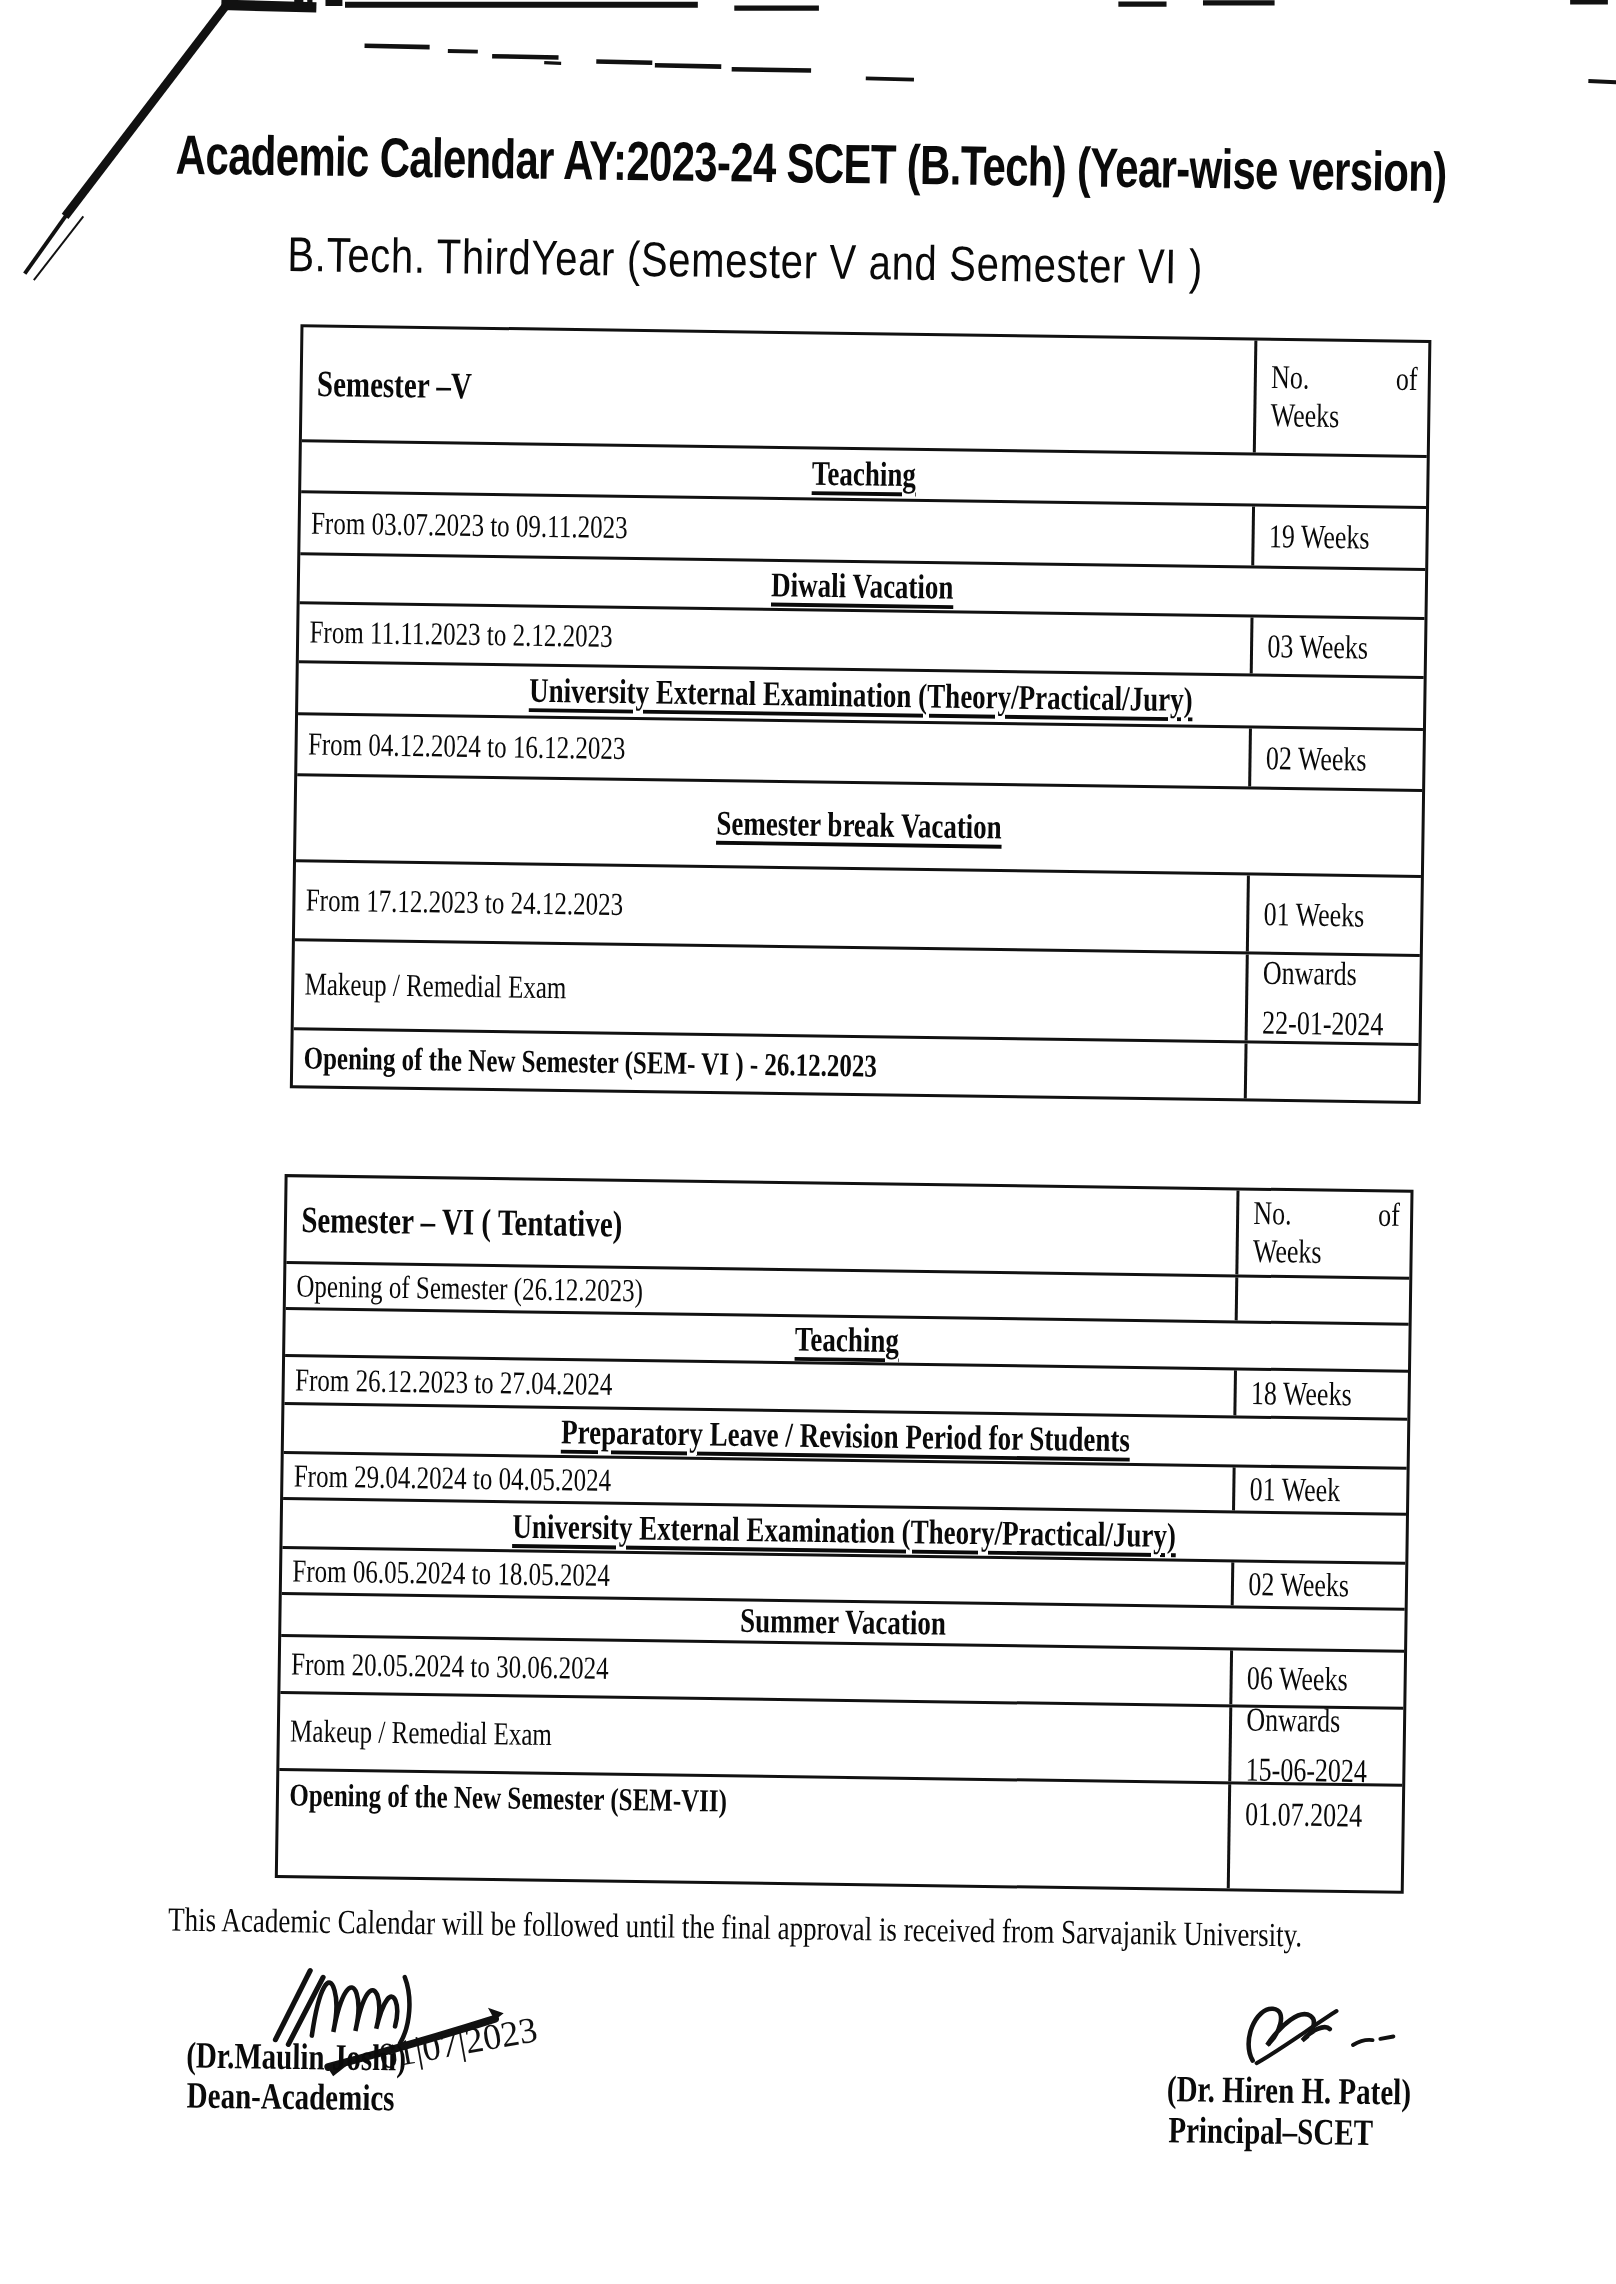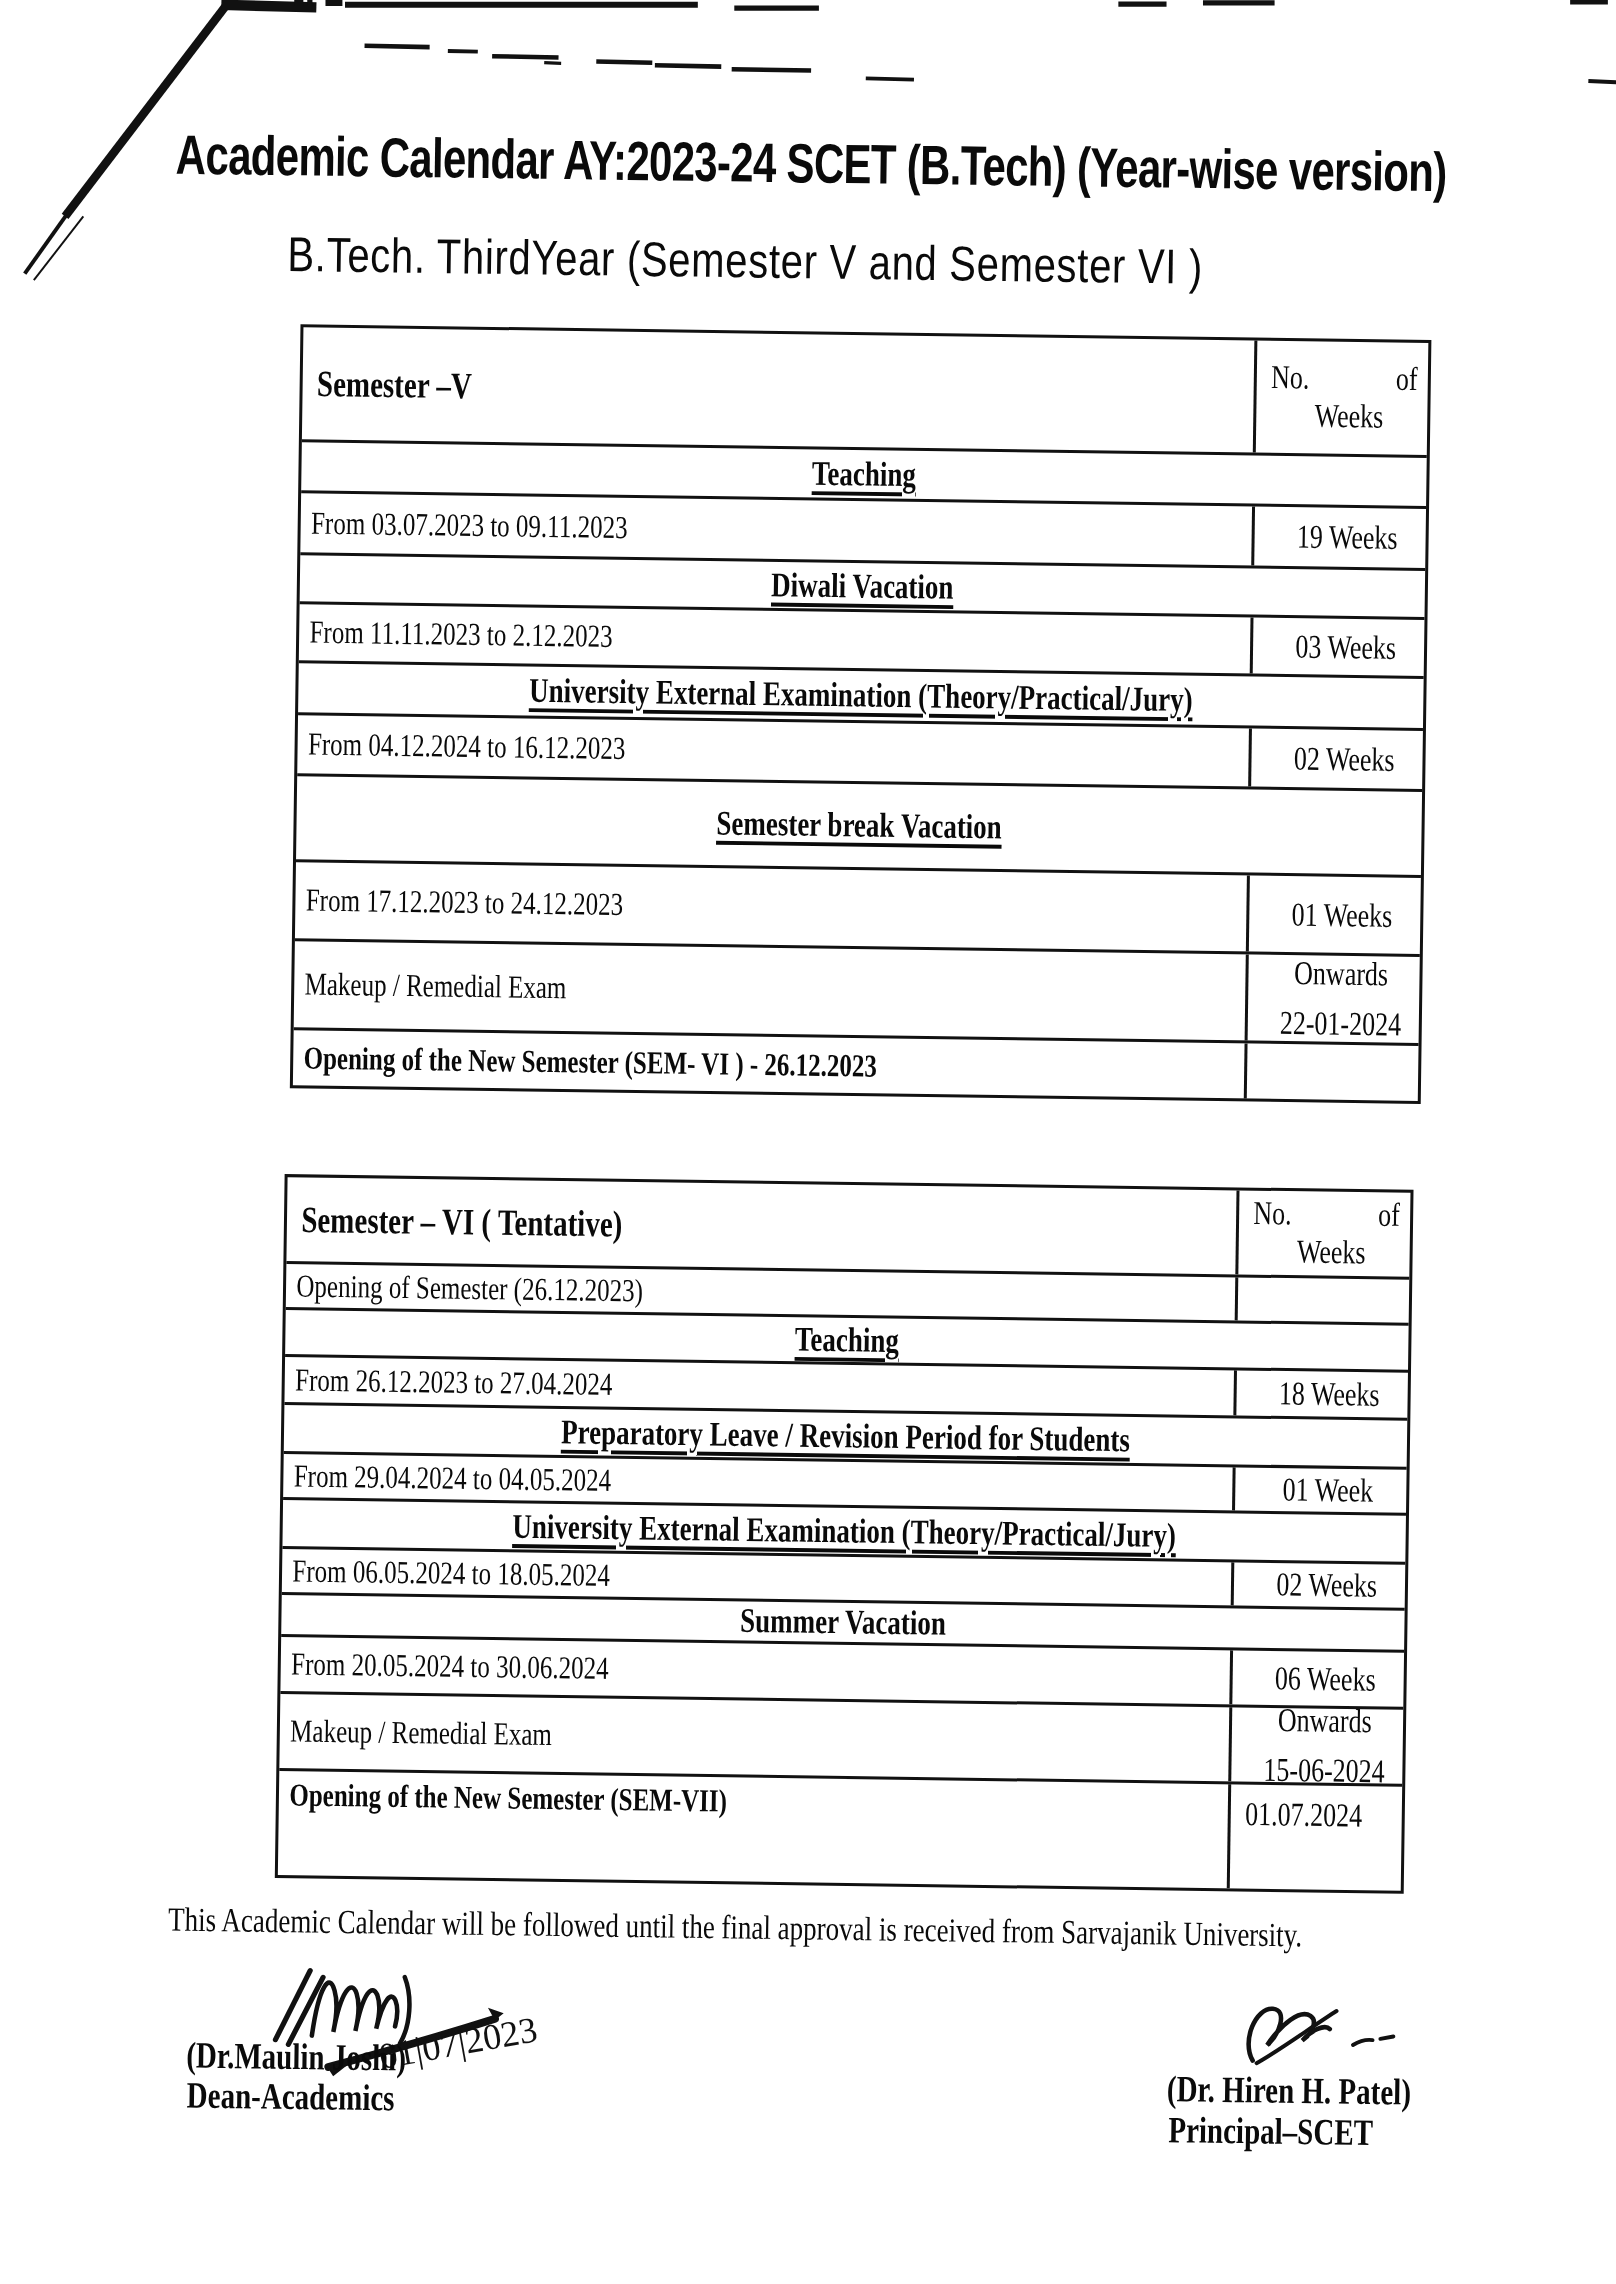--- a/index.html
+++ b/index.html
@@ -1,17 +1,17 @@
 <!DOCTYPE html>
 <html style="font-size:10.4px"><head>
 <meta charset="utf-8">
 <style>
   html,body{margin:0;padding:0;background:#e8e8e8;}
   .page{position:relative;width:1617px;height:2284px;background:#ffffff;overflow:hidden;
-        font-family:"Liberation Serif",serif;color:#0a0a0a;text-align:center;}
+        font-family:"Liberation Serif",serif;color:#0a0a0a;}
   .tilt{position:absolute;inset:0;transform:rotate(0.8deg);transform-origin:0 0;}
   .tx{display:inline-block;transform:scaleY(1.28);transform-origin:center;}
   .title{position:absolute;left:178px;top:121px;font-family:"Liberation Sans",sans-serif;
          font-weight:700;font-size:42px;letter-spacing:-0.7px;white-space:nowrap;
          transform:scaleY(1.32);transform-origin:left top;}
   .subtitle{position:absolute;left:291px;top:223px;font-family:"Liberation Sans",sans-serif;
          font-weight:400;font-size:40px;letter-spacing:0.7px;white-space:nowrap;
          transform:scaleY(1.22);transform-origin:left top;}
   .cal{position:absolute;border:3.9px solid #111;box-sizing:border-box;background:#fff;font-size:25px;}
   .t1{left:305px;top:320px;width:1131px;}

